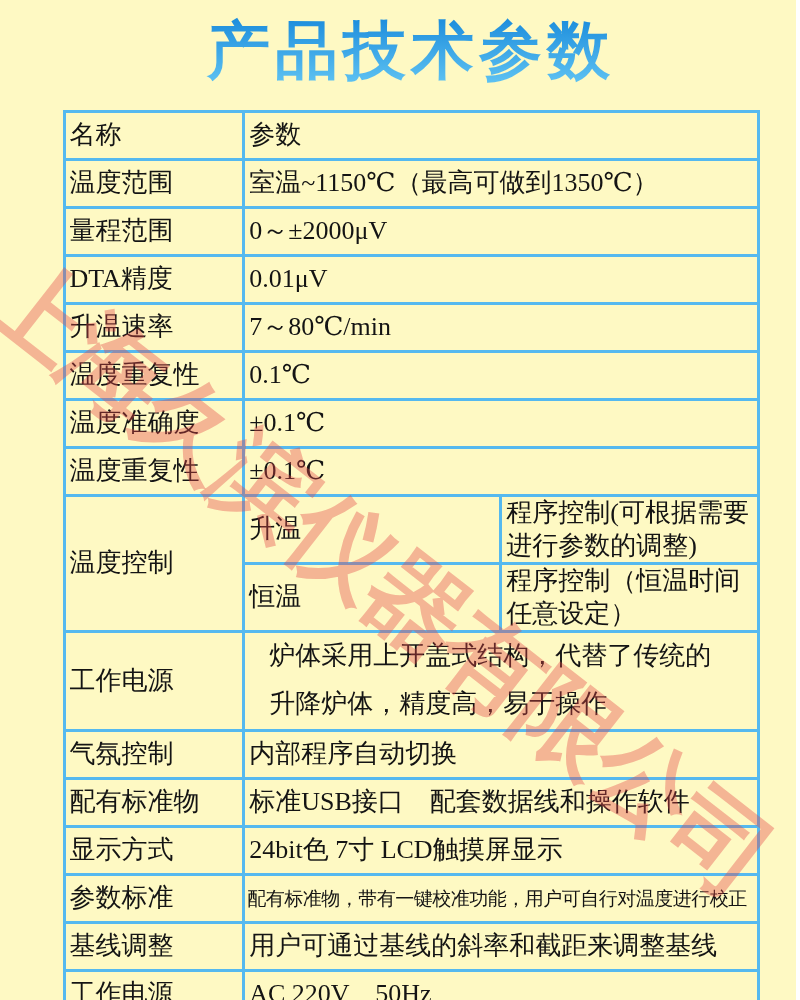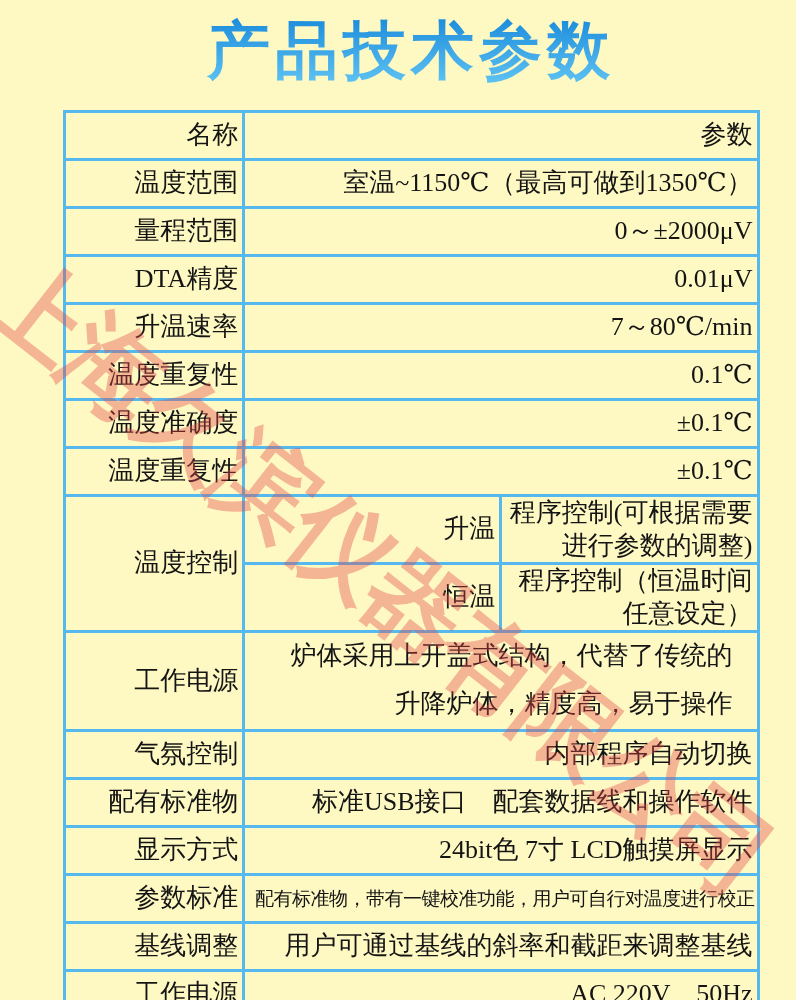--- a/index.html
+++ b/index.html
@@ -36,21 +36,21 @@
     color: var(--title-top);
   }
   table.spec-table {
     border-collapse: collapse;
     table-layout: fixed;
     width: 697px;
     margin: 18px auto 0 auto;
   }
   .spec-table td {
     border: 3px solid var(--accent);
-    text-align: right;
+    text-align: left;
     vertical-align: middle;
     font-size: 26px;
     line-height: 1.25;
     padding: 0 4px;
     overflow: hidden;
   }
   .spec-table tr { height: 48px; }
   .spec-table tr.tall { height: 96px; }
   .col-label { width: 159px; }
   .col-mode  { width: 83px; }

